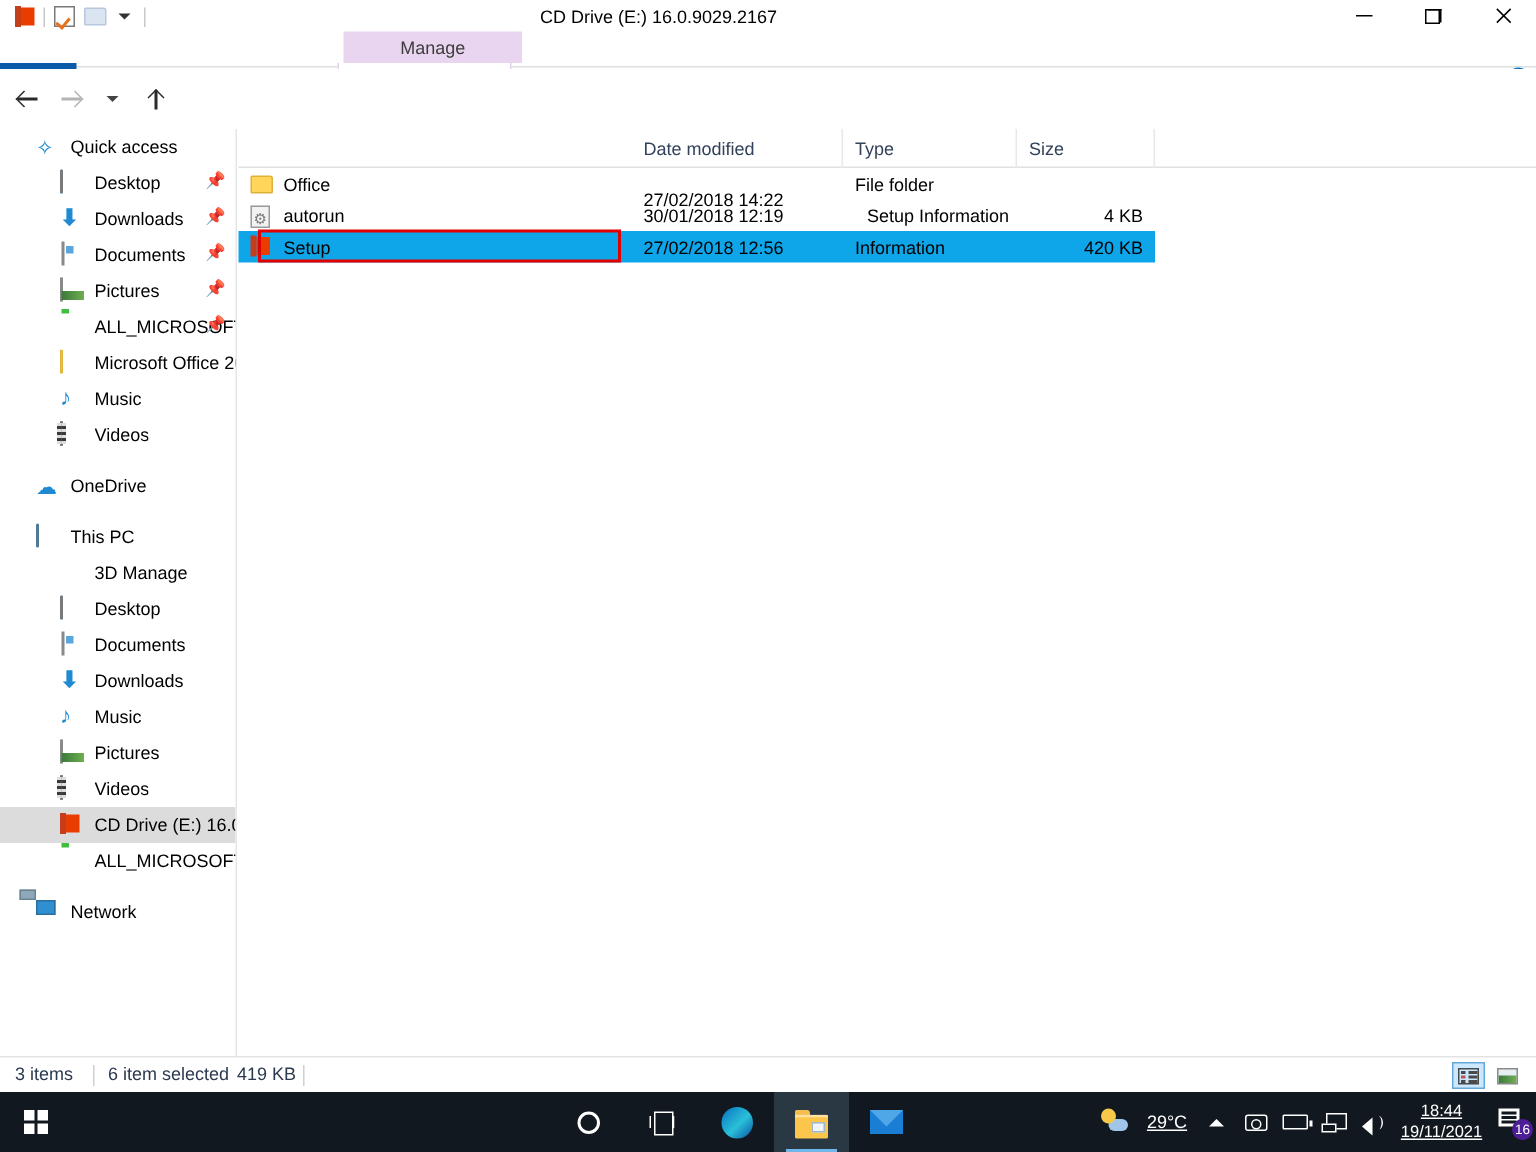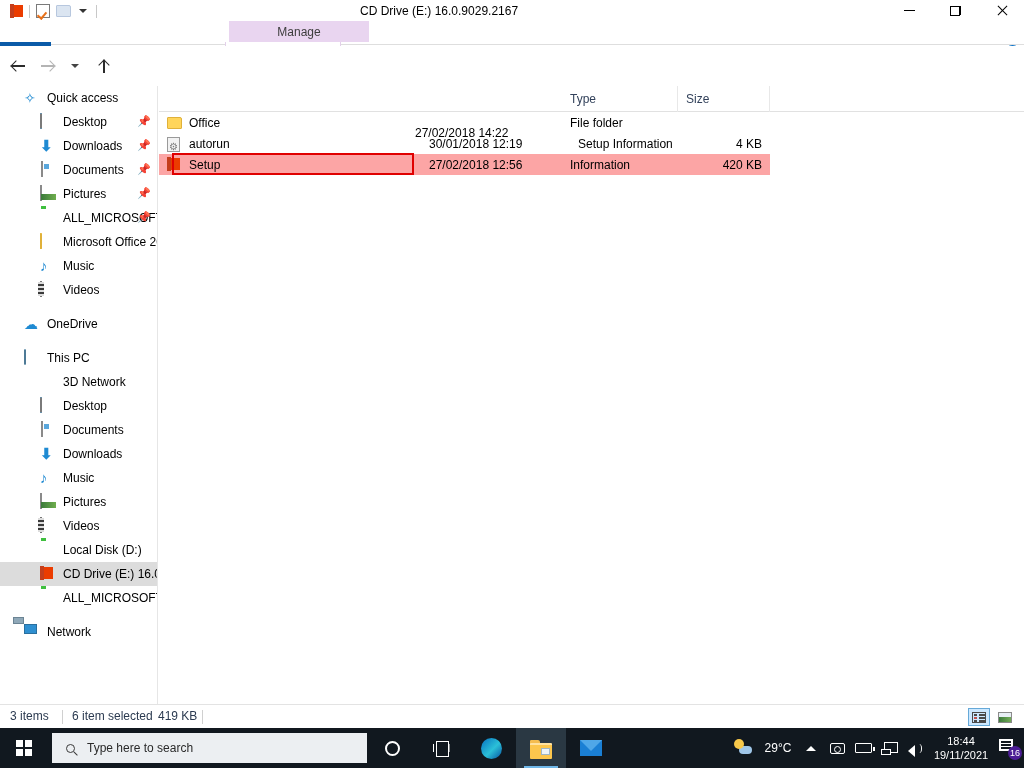--- a/index.html
+++ b/index.html
@@ -56,21 +56,21 @@
   .wb-x::before, .wb-x::after { content: ""; position: absolute; left: 0; top: 5px; width: 13px; height: 1px; background: #000; }
   .wb-x::before { transform: rotate(45deg); }
   .wb-x::after { transform: rotate(-45deg); }
 
   
   .ribbon {
     position: absolute; left: 0; top: 21px; width: 1024px; height: 24px;
     background: #ffffff; border-bottom: 1px solid #dededE;
   }
   .ctx-header {
-    position: absolute; left: 229px; top: 0; width: 140px; height: 21px;
+    position: absolute; left: 229px; top: 0; width: 119px; height: 21px;
     background: #e9d5f0; color: #3d3d3d; font-size: 12px;
     display: flex; align-items: center; justify-content: center;
   }
   .tabstrip { position: absolute; left: 0; top: 21px; display: flex; height: 24px; }
   .tab {
     height: 24px; padding: 0 14px; display: flex; align-items: center;
     font-size: 12px; color: #1a1a1a; background: transparent;
   }
   .tab.file { background: #0a5ba8; color: #fff; padding: 0 16px; }
   .tab.ctxtab {
@@ -180,21 +180,21 @@
     font-size: 12px; color: #33425b; padding-left: 8px;
     border-right: 1px solid #e8e8e8;
   }
   .sort-caret {
     position: absolute; left: 133px; top: 2px;
     width: 0; height: 0; border-left: 4px solid transparent; border-right: 4px solid transparent;
     border-bottom: 4px solid #6b6b6b;
   }
   .rows { position: absolute; left: 0; top: 26px; width: 865px; }
   .row { height: 21px; display: flex; align-items: center; font-size: 12px; color: #000; position: relative; }
-  .row.selected { background: #fca5a5; }
+  .row.selected { background: #0ea5e9; }
   .cell { position: absolute; height: 21px; display: flex; align-items: center; }
   .cell.right { justify-content: flex-end; }
   .row-ico { width: 16px; height: 16px; margin-right: 6px; flex: 0 0 16px; position: relative; }
   .ic-folder-lg { width: 15px; height: 12px; background: #ffd55a; border: 1px solid #e0b13a; border-radius: 1px 2px 1px 1px; }
   .ic-inf { width: 13px; height: 15px; background: #f2f2f2; border: 1px solid #9a9a9a; position: relative; }
   .ic-inf::after { content: "\2699"; position: absolute; left: 1px; bottom: -1px; font-size: 10px; color: #7a7a7a; }
 
   
   .statusbar {
     position: absolute; left: 0; top: 704px; width: 1024px; height: 24px;
@@ -243,21 +243,21 @@
   .edge-ico { width: 21px; height: 21px; border-radius: 50%; background: linear-gradient(135deg,#0d7fc4 10%, #2bc0d8 55%, #0a5ea8 95%); position: relative; }
   .edge-ico::after { content: ""; position: absolute; left: 3px; top: 2px; width: 12px; height: 12px; border-radius: 50%; background: #11181f; opacity: .0; }
   .expl-ico { width: 22px; height: 17px; position: relative; }
   .expl-ico::before { content: ""; position: absolute; left: 0; top: 0; width: 10px; height: 4px; background: #f5bd4f; border-radius: 1px 2px 0 0; }
   .expl-ico::after { content: ""; position: absolute; left: 0; top: 3px; width: 22px; height: 14px; background: #fcc64d; border-radius: 1px; border-top: 2px solid #ffe2a0; }
   .expl-win { position: absolute; left: 11px; top: 8px; width: 9px; height: 7px; background: #eef4f8; border: 1px solid #9fb6c6; z-index: 2; }
   .mail-ico { width: 22px; height: 16px; background: #1a7fd4; position: relative; overflow: hidden; }
   .mail-ico::after { content: ""; position: absolute; left: 0; top: 0; border-left: 11px solid transparent; border-right: 11px solid transparent; border-top: 11px solid #4fa7e8; }
 
   .tray { position: absolute; right: 0; top: 0; height: 40px; display: flex; align-items: center; }
-  .tray-item { height: 40px; display: flex; align-items: center; justify-content: center; color: #fff; font-size: 12px; }
+  .tray-item { height: 40px; display: flex; align-items: center; justify-content: center; color: #fff; font-size: 12px; text-decoration: underline; }
   .weather-ico { width: 20px; height: 18px; position: relative; }
   .weather-ico::before { content: ""; position: absolute; right: 1px; top: 7px; width: 13px; height: 8px; background: #9fc6e8; border-radius: 5px; }
   .weather-ico::after { content: ""; position: absolute; left: 1px; top: 0px; width: 10px; height: 10px; background: #f7c84a; border-radius: 50%; }
   .tray-chev { width: 0; height: 0; border-left: 5px solid transparent; border-right: 5px solid transparent; border-bottom: 5px solid #fff; }
   .ico-cam { width: 15px; height: 11px; border: 1.3px solid #fff; border-radius: 2px; position: relative; }
   .ico-cam::after { content: ""; position: absolute; left: 3px; top: 2px; width: 5px; height: 5px; border: 1.3px solid #fff; border-radius: 50%; }
   .ico-batt { width: 17px; height: 10px; border: 1.3px solid #fff; border-radius: 1px; position: relative; }
   .ico-batt::after { content: ""; position: absolute; right: -4px; top: 2.5px; width: 2px; height: 4px; background: #fff; }
   .ico-netw { width: 16px; height: 13px; position: relative; }
   .ico-netw::before { content: ""; position: absolute; left: 3px; top: 0; width: 12px; height: 9px; border: 1.3px solid #fff; }
@@ -422,21 +422,21 @@
       </div>
 
       <div class="nav-gap"></div>
 
       <div class="nav-item lvl0">
         <span class="ico"><span class="ic-pc"></span></span>
         <span class="nav-label">This PC</span>
       </div>
       <div class="nav-item lvl1">
         <span class="ico"><span class="ic-3d"></span></span>
-        <span class="nav-label">3D Network</span>
+        <span class="nav-label">3D Manage</span>
       </div>
       <div class="nav-item lvl1">
         <span class="ico"><span class="ic-desktop"></span></span>
         <span class="nav-label">Desktop</span>
       </div>
       <div class="nav-item lvl1">
         <span class="ico"><span class="ic-doc"></span></span>
         <span class="nav-label">Documents</span>
       </div>
       <div class="nav-item lvl1">
@@ -447,62 +447,61 @@
         <span class="ico ic-music">♪</span>
         <span class="nav-label">Music</span>
       </div>
       <div class="nav-item lvl1">
         <span class="ico"><span class="ic-pic"></span></span>
         <span class="nav-label">Pictures</span>
       </div>
       <div class="nav-item lvl1">
         <span class="ico"><span class="ic-video"></span></span>
         <span class="nav-label">Videos</span>
-      </div>
-      <div class="nav-item lvl1">
-        <span class="ico"><span class="ic-drive"></span></span>
-        <span class="nav-label">Local Disk (D:)</span>
       </div>
       <div class="nav-item lvl1 selected">
         <span class="ico"><span class="ic-off"></span></span>
         <span class="nav-label">CD Drive (E:) 16.0.90</span>
       </div>
       <div class="nav-item lvl1">
         <span class="ico"><span class="ic-drive"></span></span>
         <span class="nav-label">ALL_MICROSOFT_O</span>
       </div>
 
       <div class="nav-gap"></div>
 
       <div class="nav-item lvl0">
         <span class="ico"><span class="ic-net"></span></span>
         <span class="nav-label">Network</span>
       </div>
     </div>
 
     <div class="filepane">
       <div class="colhead">
+        <div class="col" style="left:262px; width:141px;">
+          <span>Date modified</span>
+        </div>
         <div class="col" style="left:403px; width:116px;">
           <span>Type</span>
         </div>
         <div class="col" style="left:519px; width:92px;">
           <span>Size</span>
         </div>
       </div>
 
       <div class="rows">
 
         <div class="row" style="width:611px;">
           <div class="cell" style="left:8px; width:254px;">
             <span class="row-ico">
                 <span class="ic-folder-lg" style="display:block;margin-top:2px;"></span>
               </span>
             <span>Office</span>
           </div>
-          <div class="cell" style="left:256px; width:133px;margin-top:20px;">27/02/2018 14:22</div>
+          <div class="cell" style="left:270px; width:133px;margin-top:20px;">27/02/2018 14:22</div>
           <div class="cell" style="left:411px; width:108px;">File folder</div>
           <div class="cell right" style="left:519px; width:84px;"></div>
         </div>
 
         <div class="row" style="width:611px;">
           <div class="cell" style="left:8px; width:254px;">
             <span class="row-ico">
                 <span class="ic-inf" style="display:block;margin-top:1px;"></span>
               </span>
             <span>autorun</span>
@@ -547,24 +546,20 @@
   <div class="taskbar">
     <div class="start">
       <div class="win-logo">
           <div></div>
           <div></div>
           <div></div>
           <div></div>
         </div>
     </div>
 
-    <div class="tb-search">
-      <div class="mag2"></div>
-      <span>Type here to search</span>
-    </div>
 
     <div class="tb-icon" style="left:367px;">
       <div class="cortana-ring"></div>
     </div>
     <div class="tb-icon" style="left:416px;">
       <div class="taskview"></div>
     </div>
     <div class="tb-icon" style="left:466px;">
       <div class="edge-ico"></div>
     </div>

